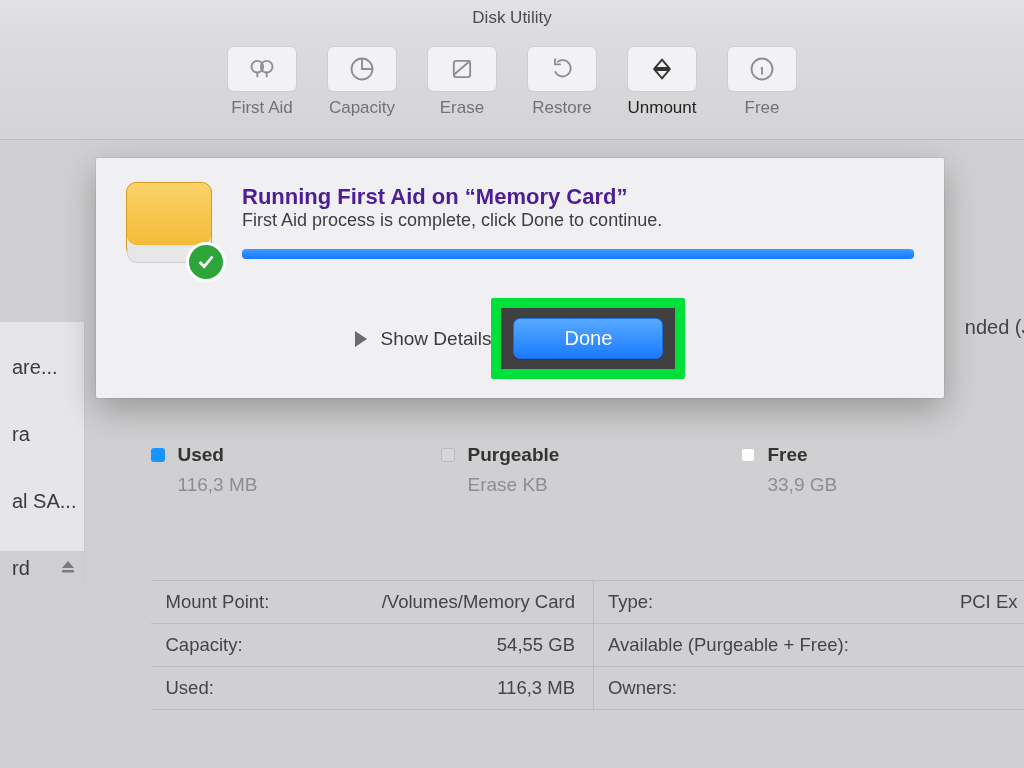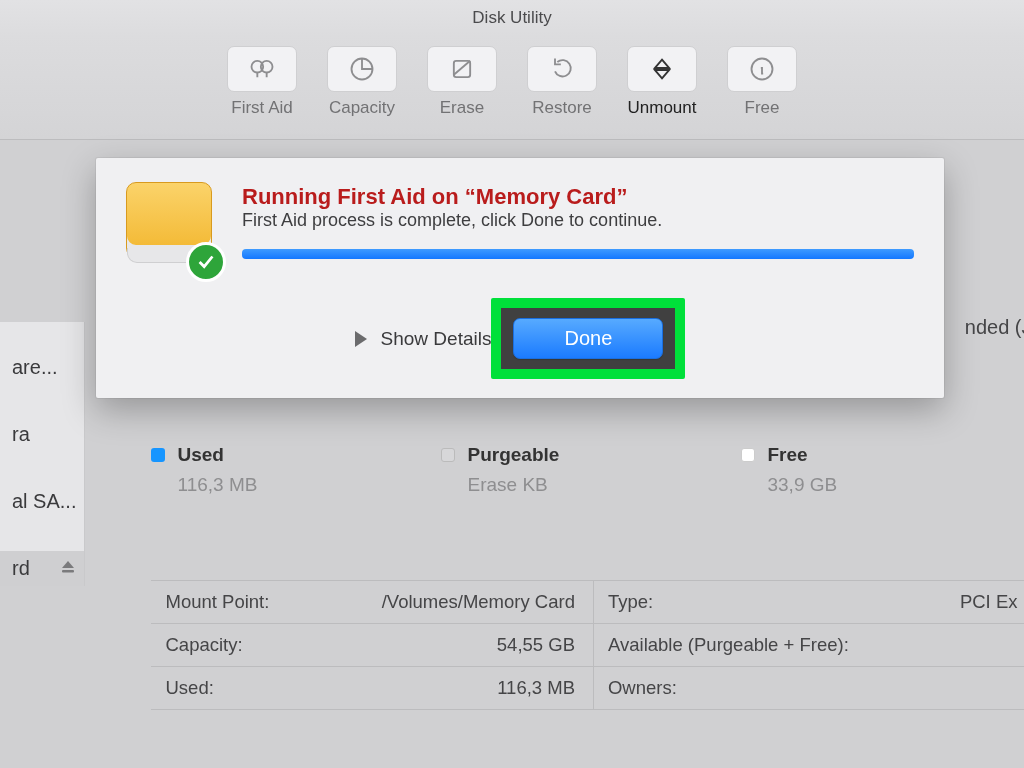--- a/index.html
+++ b/index.html
@@ -151,21 +151,21 @@
   }
   .disk-icon .check {
     position: absolute; right: -8px; bottom: -8px;
     width: 40px; height: 40px; border-radius: 50%;
     background: #2ea53a; border: 3px solid #fff;
     display: flex; align-items: center; justify-content: center;
   }
   .disk-icon .check svg { width: 22px; height: 22px; stroke: #fff; stroke-width: 3; fill: none; }
 
   .sheet-text { flex: 1; padding-top: 2px; }
-  .sheet-title { font-weight: 700; font-size: 22px; color: #b91c1c; }
+  .sheet-title { font-weight: 700; font-size: 22px; color: #4c1d95; }
   .sheet-sub { font-size: 18px; color: #3e3e40; }
   .progress {
     margin-top: 18px; height: 10px; border-radius: 4px;
     background: linear-gradient(#3f9bff, #1478ff);
   }
 
   .sheet-bottom {
     margin-top: 24px;
     display: flex; align-items: center; justify-content: center;
   }

